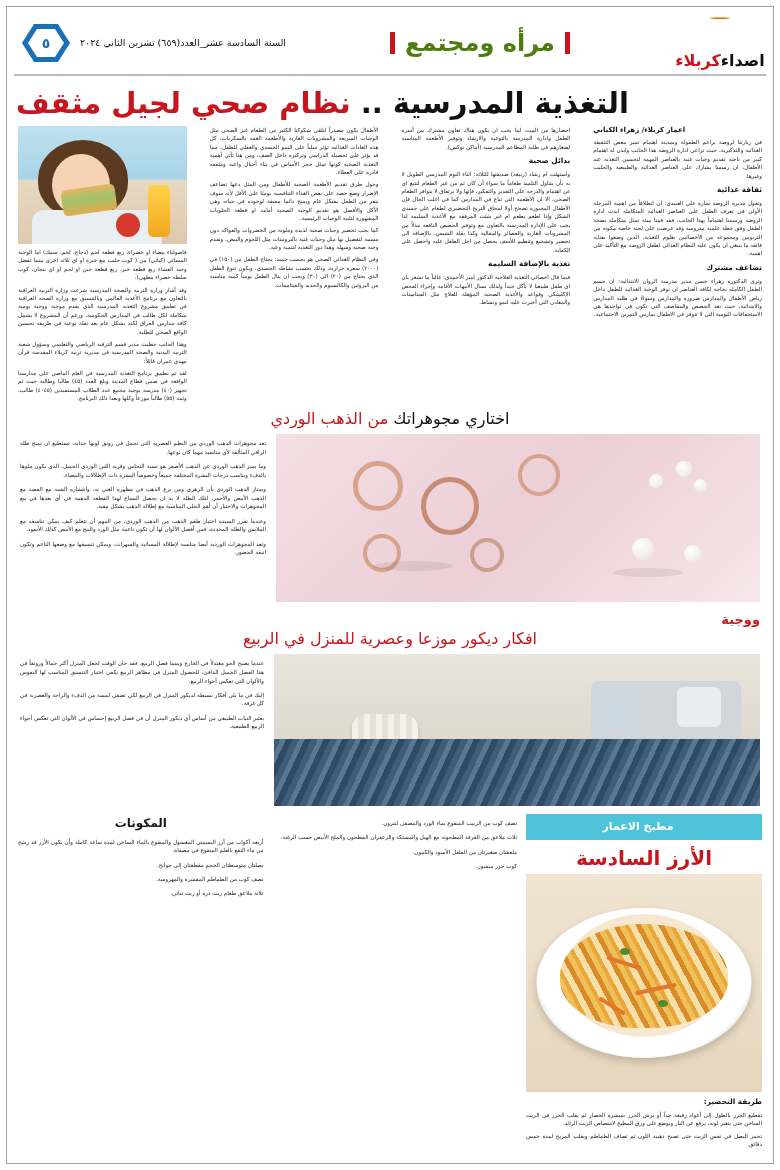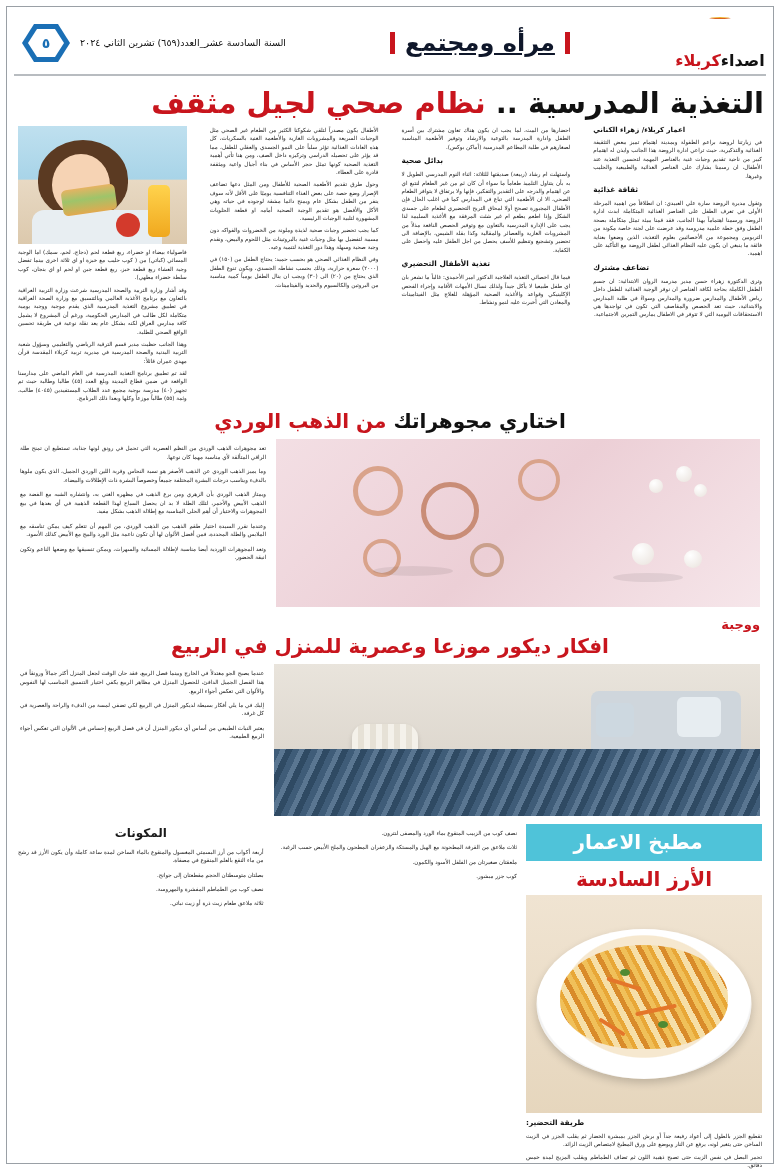--- a/index.html
+++ b/index.html
@@ -51,21 +51,21 @@
   .logo-word{
     font-size:16px;font-weight:bold;color:#111;letter-spacing:1px;
     line-height:1;
     margin-top:33px;
   }
   .logo-word .red{color:#c8151d;}
   .mast-center{
     flex:1;display:flex;align-items:center;justify-content:center;gap:10px;
   }
   .mast-title{
-    font-size:24px;font-weight:bold;color:#0f172a;letter-spacing:1px;text-decoration:underline;
+    font-size:24px;font-weight:bold;color:#4d7c0f;letter-spacing:1px;
   }
   .mast-bar{
     width:5px;height:22px;background:#c8151d;display:inline-block;
   }
   .mast-right{
     flex:0 0 auto;display:flex;align-items:center;gap:8px;
     padding-left:6px;
   }
   .issue-text{
     font-size:9.5px;color:#111;text-align:center;line-height:1.35;
@@ -84,41 +84,41 @@
   .hexinner{
     width:36px;height:28px;background:#ffffff;
     clip-path:polygon(25% 0%,75% 0%,100% 50%,75% 100%,25% 100%,0% 50%);
     display:flex;align-items:center;justify-content:center;
     font-size:14px;font-weight:bold;color:#1a6fb5;
   }
 
   
   .headline-main{
     margin:10px 8px 4px 8px;
-    text-align:right;
+    text-align:left;
     font-size:29px;font-weight:bold;color:#c8151d;
     direction:rtl;
   }
   .headline-main .blk{color:#111;}
 
   
   .cols{
     display:flex;flex-direction:row;
     margin:6px 10px 0 10px;
     gap:23px;
     direction:rtl;
   }
   .col{flex:1;min-width:0;}
   .coltext{
     font-size:5.6px;line-height:1.5;text-align:justify;color:#1a1a1a;
     direction:rtl;
   }
   .coltext p{margin:0 0 4px 0;}
   .subhead{
-    font-size:7.4px;font-weight:bold;color:#111;margin:4px 0 3px 0;text-align:left;
+    font-size:7.4px;font-weight:bold;color:#111;margin:4px 0 3px 0;text-align:right;
   }
   .byline{
     font-size:7px;font-weight:bold;color:#111;text-align:left;margin-bottom:4px;
   }
 
   .photo{
     width:100%;
     background:#cfd8dc;
     position:relative;overflow:hidden;
     margin-bottom:4px;
@@ -155,21 +155,21 @@
     position:absolute;right:28%;bottom:6%;width:24px;height:24px;border-radius:50%;
     background:#d33a2c;
   }
 
   
   .sec-label{
     font-size:13px;font-weight:bold;color:#c8151d;direction:rtl;
     margin:10px 12px 0 12px;text-align:right;
   }
   .sec-title{
-    font-size:20px;font-weight:bold;color:#c8151d;direction:rtl;
+    font-size:16px;font-weight:normal;color:#c8151d;direction:rtl;
     margin:2px 12px 6px 12px;text-align:center;
   }
   .sec-title .blk{color:#111;}
 
   .jewel-row{
     display:flex;flex-direction:row;gap:10px;margin:0 12px;direction:rtl;
   }
   .jewel-text{
     flex:0 0 246px;font-size:5.6px;line-height:1.55;text-align:justify;direction:rtl;color:#1a1a1a;
   }
@@ -181,21 +181,21 @@
   .pearl{position:absolute;border-radius:50%;background:radial-gradient(circle at 35% 30%,#fff,#e9e2dc);}
   .jewel-shadow{position:absolute;border-radius:50%;background:rgba(0,0,0,.07);}
 
   
   .kitchen{
     margin:8px 10px 0 10px;
     display:flex;flex-direction:row;gap:9px;direction:rtl;
   }
   .kitchen-left{flex:0 0 236px;}
   .kitchen-head{
-    background:#4fc3d9;color:#fff;font-size:20px;font-weight:bold;
+    background:#4fc3d9;color:#fff;font-size:11px;font-weight:bold;
     text-align:center;padding:6px 12px 7px 0;
   }
   .dish-title{
     font-size:20px;font-weight:bold;color:#c8151d;text-align:center;
     background:#fff;padding:6px 0 4px 0;
   }
   .dish-photo{
     height:218px;width:100%;position:relative;overflow:hidden;
     background:linear-gradient(180deg,#f0e4d2 0%,#e6d6bd 100%);
   }
@@ -297,21 +297,21 @@
         <p class="subhead">تضاعف مشترك</p>
         <p>وترى الدكتورة زهراء حسن مدير مدرسة الروان الابتدائية: ان جسم الطفل الكاملة بحاجة لكافة العناصر ان نوفر الوجبة الغذائية للطفل داخل رياض الأطفال والمدارس ضرورة والمدارس وسواءً في طلبة المدارس والابتدائية، حيث تعد الحصص والمقاصف التي تكون في تواجدها هي الاستحقاقات اليومية التي لا تتوفر في الاطفال يمارس التمرين الاجتماعية.</p>
       </div>
     </div>
 
     <div class="col">
       <div class="coltext">
         <p>احضارها من البيت، لما يجب ان يكون هناك تعاون مشترك بين أسرة الطفل وادارة المدرسة بالتوعية والارشاد وتوفير الأطعمة المناسبة لصغارهم في طلبة المطاعم المدرسية (أماكن بوكس).</p>
         <p class="subhead">بدائل صحية</p>
         <p>واستهلت ام رشاد (ربيعة) صديقتها للثلاثة: اثناء النوم المدرسي الطويل لا به بأن يتناول التلميذ طعاماً ما سواء أن كان ثم من غير الطعام لنتبع اي عن اهتمام والدرجه على التقدير والتفكير، فإنها ولا يرتفاق لا يتوافر الطعام الصحي، الا ان الأطعمة التي تباع في المدارس كما في اغلب الحال فإن الأطفال المجبورة تصحح أولا لمحاق التريح التحضيري لطعام على جسدي الشكل وإذا اطعم يطعم ام غير شئت المرفقة مع الأغذية السليمة لذا يجب على الإدارة المدرسية بالتعاون مع وتوفير الحصص النافعة مذلاً من المشروبات الغازية والعصائر والمقالية وكذا بقلة الشيس، بالإضافة الى تحضير وتشجيع وتنظيم للأسف يحصل من اجل الطفل عليه واحصل على الكفاية.</p>
-        <p class="subhead">تغذية الأطفال التحضيري</p>
+        <p class="subhead">تغذية بالإضافة السليمة</p>
         <p>فيما قال اخصائي التغذية العلاجية الدكتور امير الأحمدي: غالباً ما نشعر بان اي طفل طبيعيا لا يأكل جيداً ولذلك نسال الأمهات الأقامة وإجراء الفحص الإكلينيكي وقواعد والأغذية الصحية المؤهلة للعلاج مثل الفيتامينات والمعادن التي أخبرت عليه لنمو ونشاط.</p>
       </div>
     </div>
 
     <div class="col">
       <div class="coltext">
         <p>الأطفال يكون مصدراً لتلقي شكوكنا الكثير من الطعام غير الصحي مثل الوجبات السريعة والمشروبات الغازية والأطعمة الغنية بالسكريات، كل هذه العادات الغذائية تؤثر سلباً على النمو الجسدي والعقلي للطفل، مما قد يؤثر على تحصيله الدراسي وتركيزه داخل الصف، ومن هنا تأتي أهمية التغذية الصحية كونها تمثل حجر الأساس في بناء أجيال واعية ومثقفة قادرة على العطاء.</p>
         <p>وحول طرق تقديم الأطعمة الصحية للأطفال ومن المثل دعها تضاعف الإصرار وضع حصة على بعض الغذاء التنافسية يوميًا على الأقل لأنه سوف ينفر من الطفل بشكل عام ويمنح دائما مشقة لوجوده في حياته وهي الأكل والأفضل هو تقديم الوجبة الصحية أمامه او قطعة الحلويات المشهورة لتلبية الوجبات الرئيسية.</p>
         <p>كما يجب تحضير وجبات صحية لذيذة وملونة من الخضروات والفواكه دون مسببة لتفضيل بها مثل وجبات غنية بالبروتينات مثل اللحوم والبيض، ونقدم وجبة صحية وسهلة وهذا دور التغذية لتنمية وعيه.</p>
         <p>وفي النظام الغذائي الصحي هو بحسب حميد: يحتاج الطفل من (١٥٠) في (٢٠٠٠) سعرة حرارية، وذلك بحسب نشاطه الجسدي، ويكون تنوع الطفل الذي يحتاج من (٢٠) الى (٣٠) ويجب ان ينال الطفل يومياً كمية مناسبة من البروتين والكالسيوم والحديد والفيتامينات.</p>

